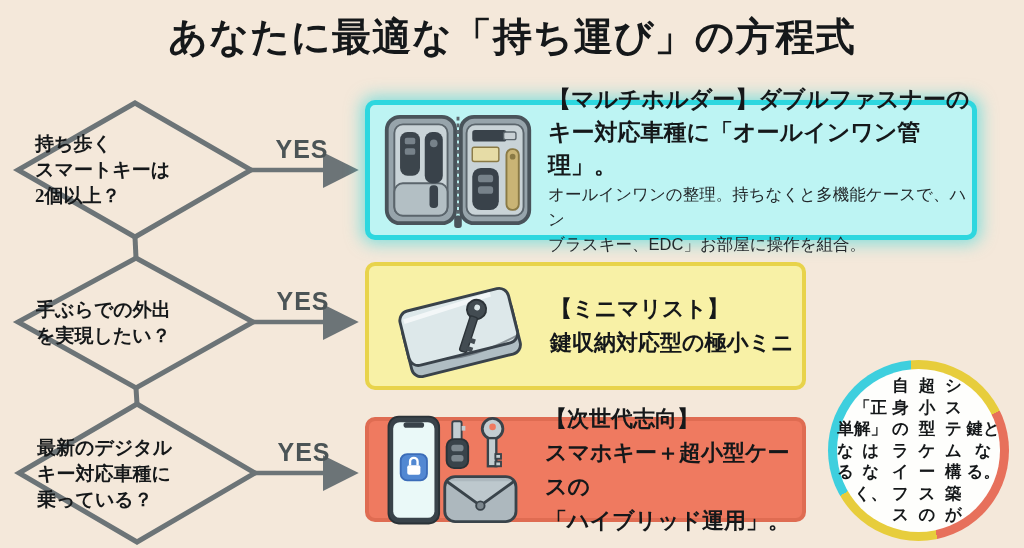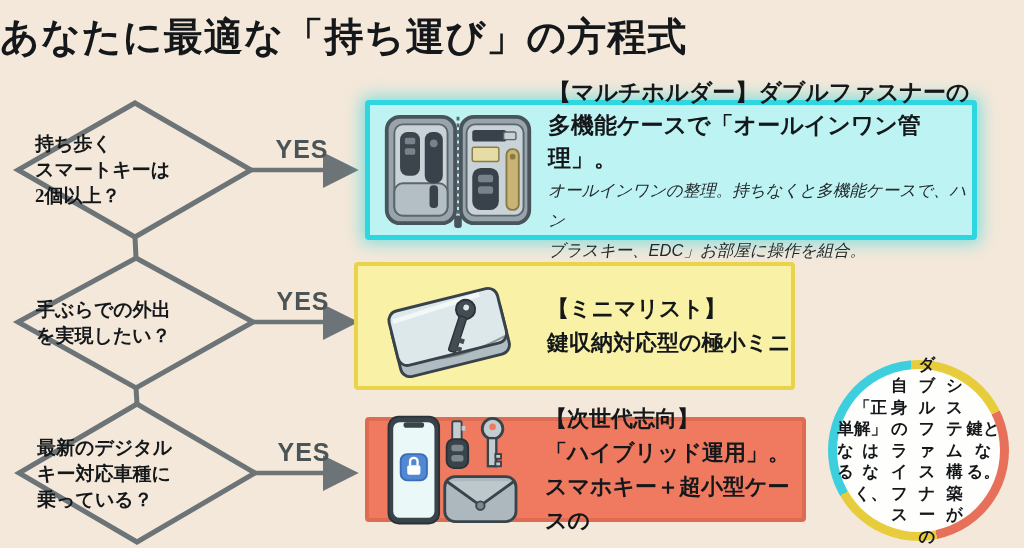--- a/index.html
+++ b/index.html
@@ -25,62 +25,61 @@
   }
   .canvas{
     position:relative;
     width:1024px;height:548px;
     background:var(--bg);
     overflow:hidden;
     margin:0 auto;
   }
   .title{
     position:absolute;left:0;top:10px;width:100%;
-    text-align:left;
+    text-align:center;
     font-size:39px;font-weight:900;letter-spacing:1px;
     color:var(--ink);
   }
   svg.flow{position:absolute;left:0;top:0;}
   .dtext{
     position:absolute;
     text-align:left;
     font-weight:800;font-size:19px;line-height:26px;
     color:var(--ink);
     font-family:Liberation Serif, serif;
   }
   .yes{
     position:absolute;width:80px;text-align:center;
     font-weight:700;font-size:25px;color:var(--yes);
     letter-spacing:1px;
   }
   .rbox{
-    position:absolute;border-radius:4px;
+    position:absolute;border-radius:10px;
     display:flex;align-items:center;
   }
   .rbox.cyan{
     left:365px;top:100px;width:612px;height:140px;
     background:var(--cyan-fill);
     border:5px solid var(--cyan-border);
     box-shadow:0 0 16px 4px rgba(46,215,223,.55);
   }
   .rbox.yellow{
-    left:354px;top:262px;width:441px;height:128px;
+    left:365px;top:262px;width:441px;height:128px;
     background:var(--yellow-fill);
     border:4px solid var(--yellow-border);
-    gap:8px;
   }
   .rbox.red{
     left:365px;top:417px;width:441px;height:105px;
     background:var(--red-fill);
     border:4px solid var(--red-border);
   }
   .illus{flex:0 0 auto;display:block;margin-left:12px;}
   .rtextcol{display:flex;flex-direction:column;justify-content:center;margin-left:14px;}
   .rtitle{font-weight:800;font-size:23px;line-height:33px;color:var(--ink);}
-  .rbody{font-weight:400;font-size:16.5px;line-height:30px;color:#23282b;font-style:italic;}
+  .rbody{font-weight:400;font-size:16.5px;line-height:25px;color:#23282b;}
   .rtitle2{font-weight:800;font-size:22px;line-height:34px;color:var(--ink);}
   .ring{
     position:absolute;left:828px;top:360px;width:181px;height:181px;
     border-radius:50%;
     background:conic-gradient(from 0deg,
       var(--ring-yellow) 0deg 64deg,
       var(--ring-red) 64deg 168deg,
       var(--ring-yellow) 168deg 240deg,
       var(--ring-cyan) 240deg 355deg,
       var(--ring-yellow) 355deg 360deg);
@@ -161,21 +160,21 @@
       <rect x="101" y="67" width="16" height="8" rx="3" fill="#77828A"></rect>
       <rect x="101" y="79" width="16" height="8" rx="3" fill="#77828A"></rect>
       <rect x="131" y="40" width="13" height="64" rx="6" fill="#C9B475" stroke="#8A7A45" stroke-width="2"></rect>
       <circle cx="137.5" cy="48" r="3" fill="#8A7A45"></circle>
 
       <line x1="80" y1="6" x2="80" y2="112" stroke="#5B656C" stroke-width="3" stroke-dasharray="4 3"></line>
       <rect x="76" y="110" width="8" height="13" rx="3" fill="#49535A"></rect>
     </svg>
     <div class="rtextcol">
       <div class="rtitle">【マルチホルダー】ダブルファスナーの</div>
-      <div class="rtitle">多機能ケースで「オールインワン管理」。</div>
+      <div class="rtitle">キー対応車種に「オールインワン管理」。</div>
       <div class="rbody">
         <div>オールインワンの整理。持ちなくと多機能ケースで、ハン</div>
         <div>ブラスキー、EDC」お部屋に操作を組合。</div>
       </div>
     </div>
   </div>
 
   <div class="rbox yellow">
     <svg class="illus" width="155" height="104" viewBox="0 0 160 108">
       <g transform="rotate(-14 80 54)">
@@ -220,29 +219,29 @@
       <rect x="114" y="27" width="9" height="30" fill="#C3CDD1" stroke="#39434A" stroke-width="2.5"></rect>
       <rect x="122" y="44" width="6" height="5" fill="#C3CDD1" stroke="#39434A" stroke-width="2"></rect>
       <rect x="122" y="52" width="6" height="5" fill="#C3CDD1" stroke="#39434A" stroke-width="2"></rect>
 
       <rect x="68" y="68" width="76" height="48" rx="11" fill="#ADB8BE" stroke="#39434A" stroke-width="3"></rect>
       <path d="M70 73 L106 99 L142 73" fill="#BDC8CD" stroke="#39434A" stroke-width="3" stroke-linejoin="round"></path>
       <circle cx="106" cy="99" r="4.5" fill="#7C878E" stroke="#39434A" stroke-width="2"></circle>
     </svg>
     <div class="rtextcol">
       <div class="rtitle2">【次世代志向】</div>
+      <div class="rtitle2">スマホキー＋超小型ケースの</div>
       <div class="rtitle2">「ハイブリッド運用」。</div>
-      <div class="rtitle2">スマホキー＋超小型ケースの</div>
     </div>
   </div>
 
   <div class="ring">
     <div class="ring-inner">
       <div>単なる</div>
       <div>「正解」はなく、</div>
       <div>自身のライフス</div>
-      <div>ダブルファスナーの</div>
+      <div>超小型ケースの</div>
       <div>システム構築が</div>
       <div>鍵となる。</div>
     </div>
   </div>
 
 </div>
 
 </body></html>

